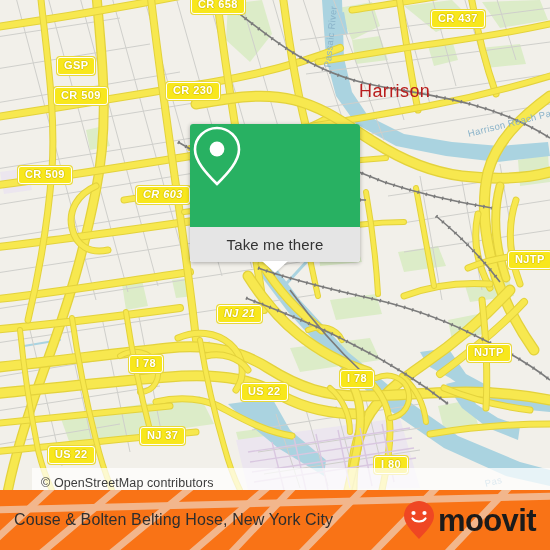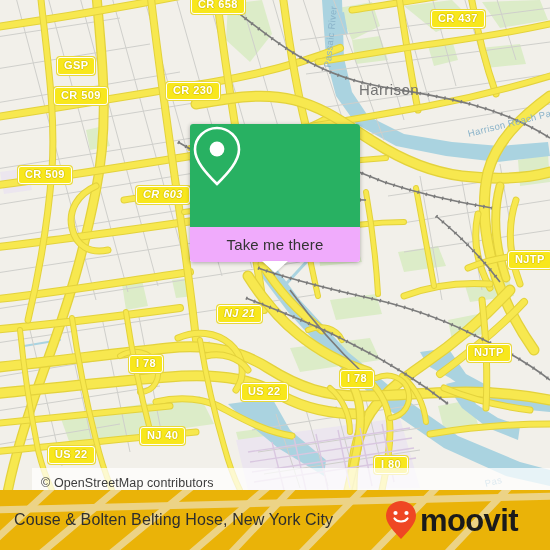--- a/index.html
+++ b/index.html
@@ -16,21 +16,21 @@
 
   
   .maplabel{
     position:absolute;
     color:#8a8a8a;
     font-size:14px;
     white-space:nowrap;
     pointer-events:none;
   }
   .place{
-    color:#737373;font-size:15px;letter-spacing:.4px;
+    color:#b91c1c;font-size:18px;letter-spacing:.4px;
   }
   .water-label{
     color:#8ab3c9;font-size:9.5px;letter-spacing:.3px;font-style:normal;
   }
 
   
   .shield{
     position:absolute;
     background:#f8e71c;
     border:1.6px solid #ffffff;
@@ -62,54 +62,54 @@
     position:absolute;left:190px;top:124px;width:170px;height:138px;
     border-radius:3px;overflow:hidden;
     box-shadow:0 1px 4px rgba(0,0,0,.30);
     background:#ffffff;
   }
   #card-head{
     height:103px;background:#28b162;
     display:flex;align-items:center;justify-content:center;
   }
   #card-foot{
-    height:35px;background:#f0abfc;
+    height:35px;background:#e5e5e5;
     display:flex;align-items:center;justify-content:center;
   }
   #card-foot span{
     font-size:15px;color:#333333;letter-spacing:.15px;
   }
   #card-tip{
     position:absolute;left:262px;top:261px;width:0;height:0;
     border-left:13px solid transparent;
     border-right:13px solid transparent;
     border-top:12px solid #ffffff;
     filter:drop-shadow(0 1px 1px rgba(0,0,0,.18));
   }
 
   
   #footer{
     position:absolute;left:0;bottom:0;width:550px;height:60px;
-    background:#eab308;
+    background:#f97316;
     display:flex;align-items:center;justify-content:space-between;
     overflow:hidden;
     gap:37px;
   }
   #footer-wm{
     position:absolute;left:0;top:0;width:550px;height:60px;
     opacity:.55;
   }
   #footer-title{
     position:relative;
     font-size:16px;color:#2e2e2e;letter-spacing:.1px;
     padding-left:14px;
   }
   #brand{
     position:relative;
-    display:flex;align-items:center;padding-right:32px;gap:3px;
+    display:flex;align-items:center;padding-right:14px;gap:3px;
   }
   #brand-word{
     font-size:31px;color:#1b1b1b;font-weight:bold;letter-spacing:-.6px;
     line-height:31px;
   }
 </style>
 </head>
 <body>
 
 <div id="app">
@@ -353,21 +353,21 @@
     <div class="shield" style="left:54px;top:87px;">CR 509</div>
     <div class="shield" style="left:166px;top:82px;">CR 230</div>
     <div class="shield" style="left:18px;top:166px;">CR 509</div>
     <div class="shield" style="left:136px;top:186px;font-style:italic;">CR 603</div>
     <div class="shield" style="left:508px;top:251px;">NJTP</div>
     <div class="shield" style="left:217px;top:305px;font-style:italic;">NJ 21</div>
     <div class="shield" style="left:129px;top:355px;">I 78</div>
     <div class="shield" style="left:467px;top:344px;">NJTP</div>
     <div class="shield" style="left:340px;top:370px;">I 78</div>
     <div class="shield" style="left:241px;top:383px;">US 22</div>
-    <div class="shield" style="left:140px;top:427px;">NJ 40</div>
+    <div class="shield" style="left:140px;top:427px;">NJ 37</div>
     <div class="shield" style="left:48px;top:446px;">US 22</div>
     <div class="shield" style="left:374px;top:456px;">I 80</div>
 
     <div id="card">
       <div id="card-head">
         <svg width="54" height="64" viewBox="0 0 54 64">
           <path d="M27 4 C15 4 5 13.5 5 25.5 C5 37 16 49 27 60 C38 49 49 37 49 25.5 C49 13.5 39 4 27 4 Z" fill="none" stroke="#ffffff" stroke-width="2.6"></path>
           <circle cx="27" cy="25" r="7.4" fill="#ffffff"></circle>
         </svg>
       </div>

